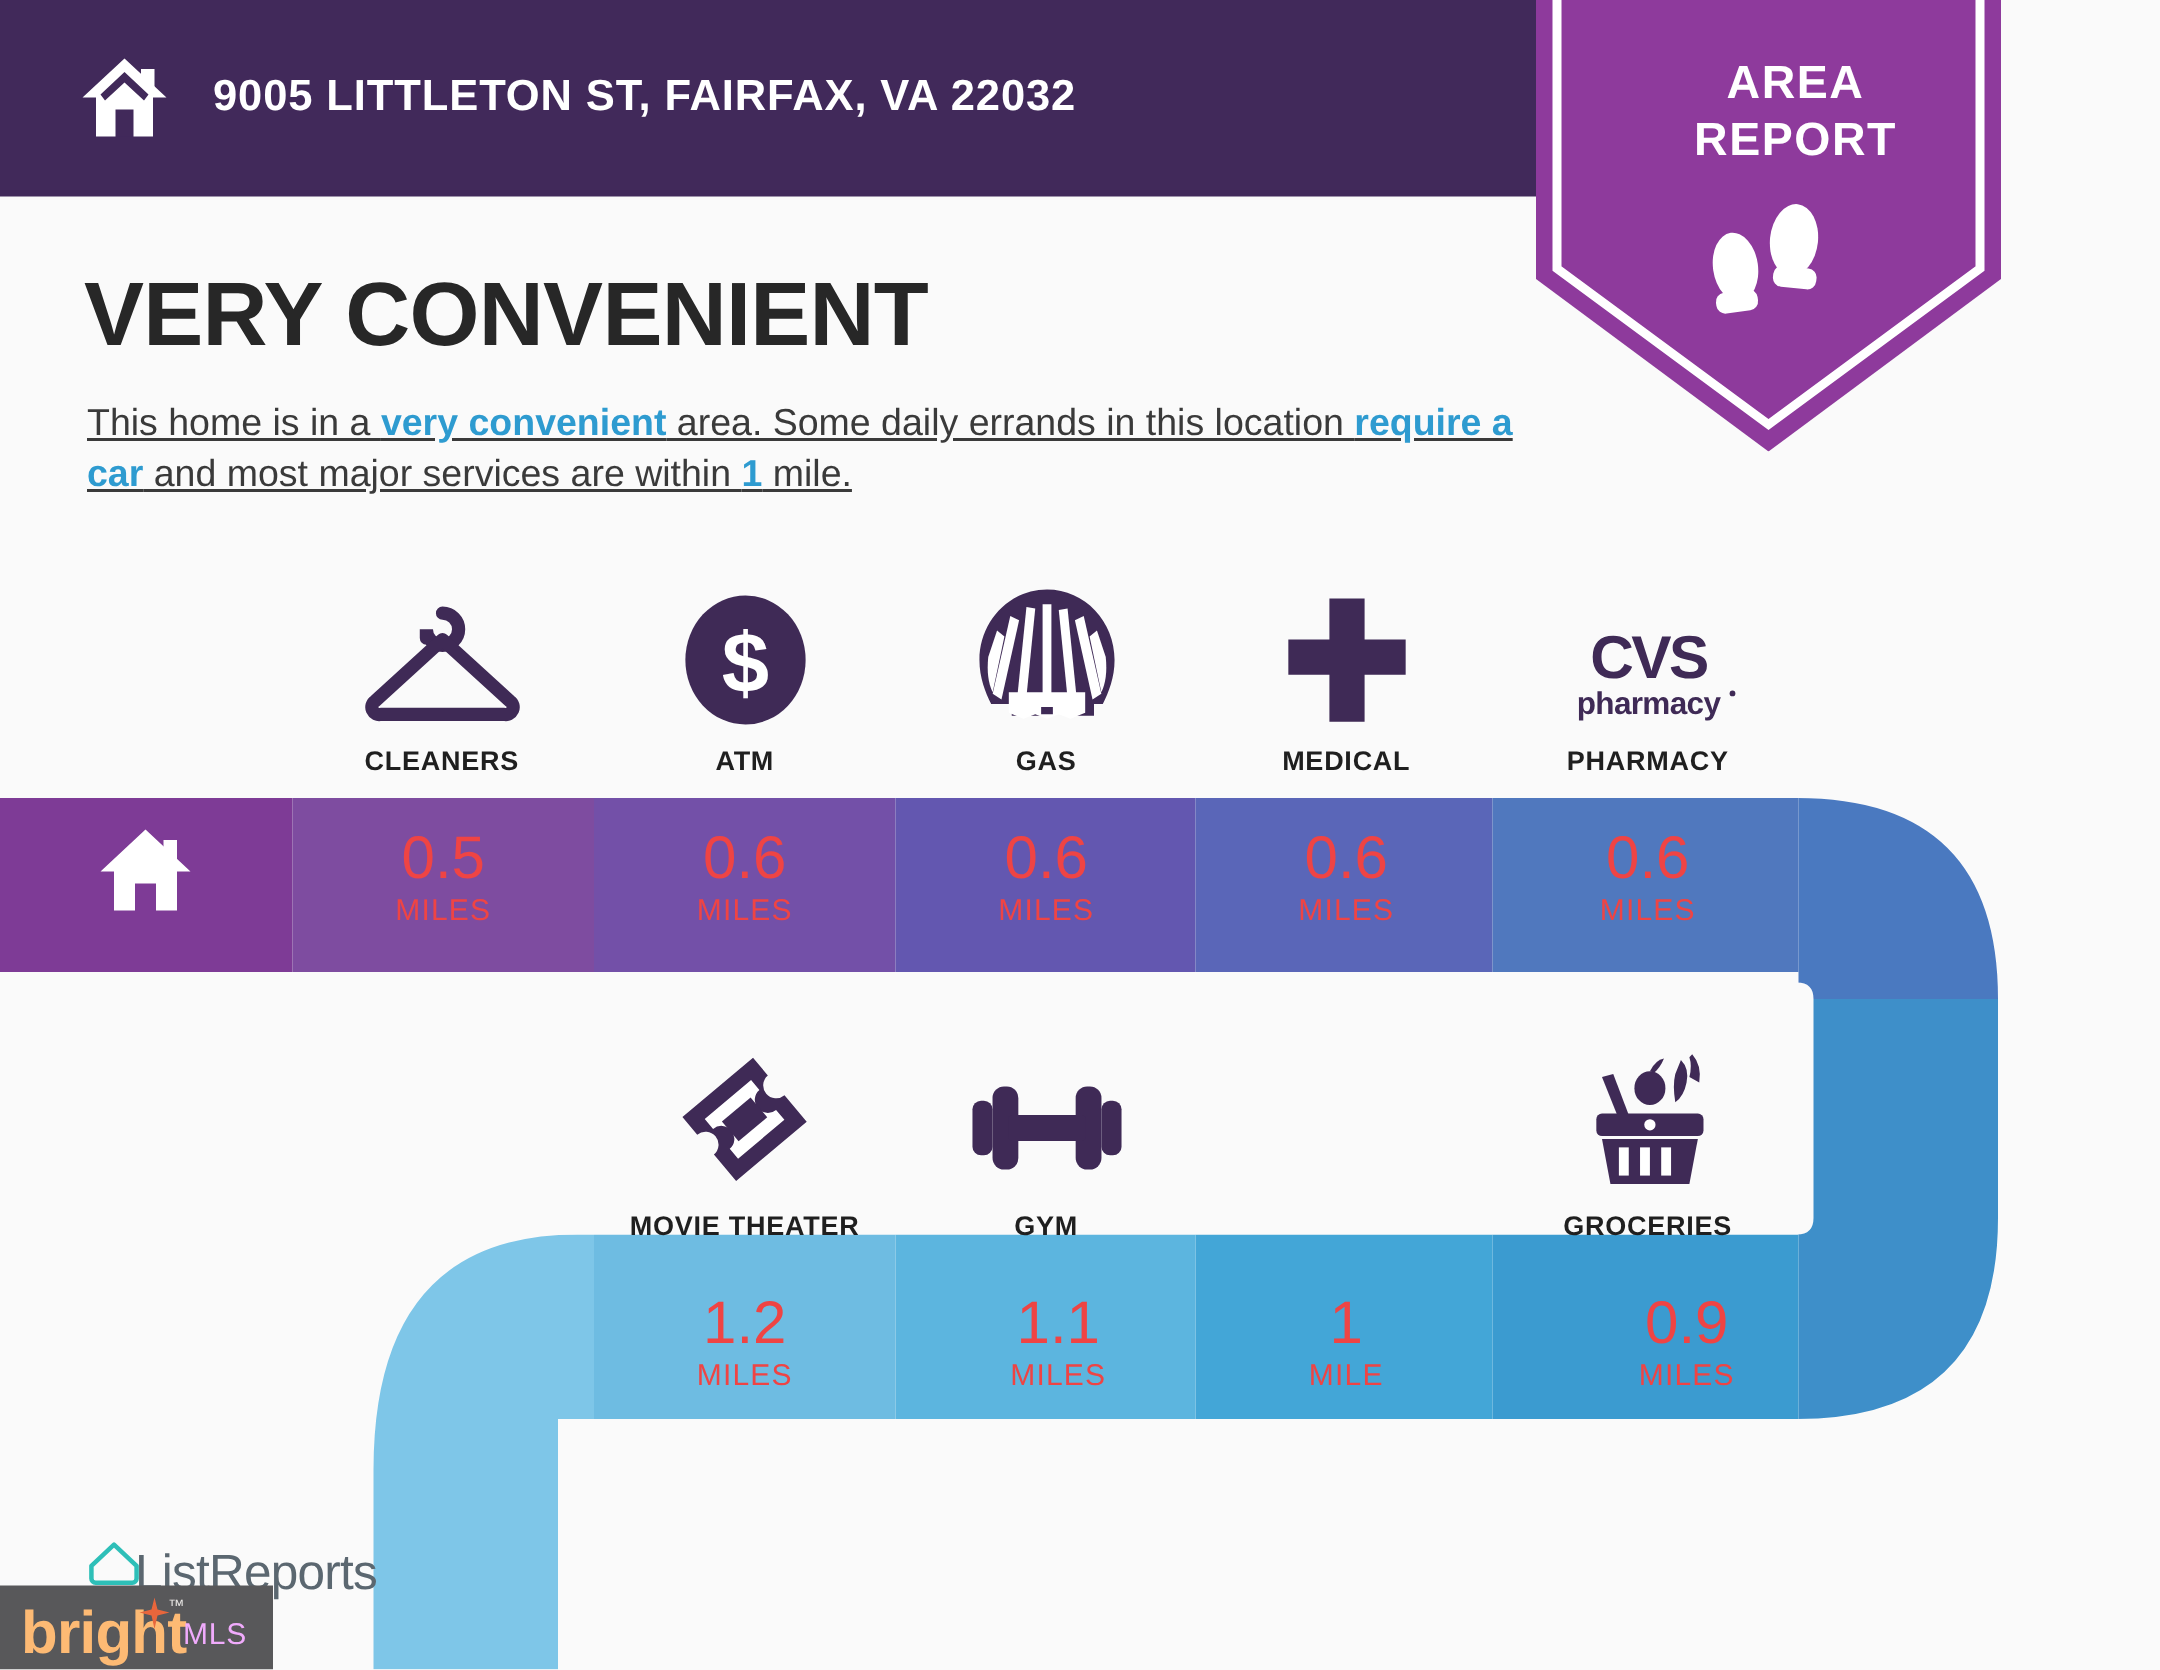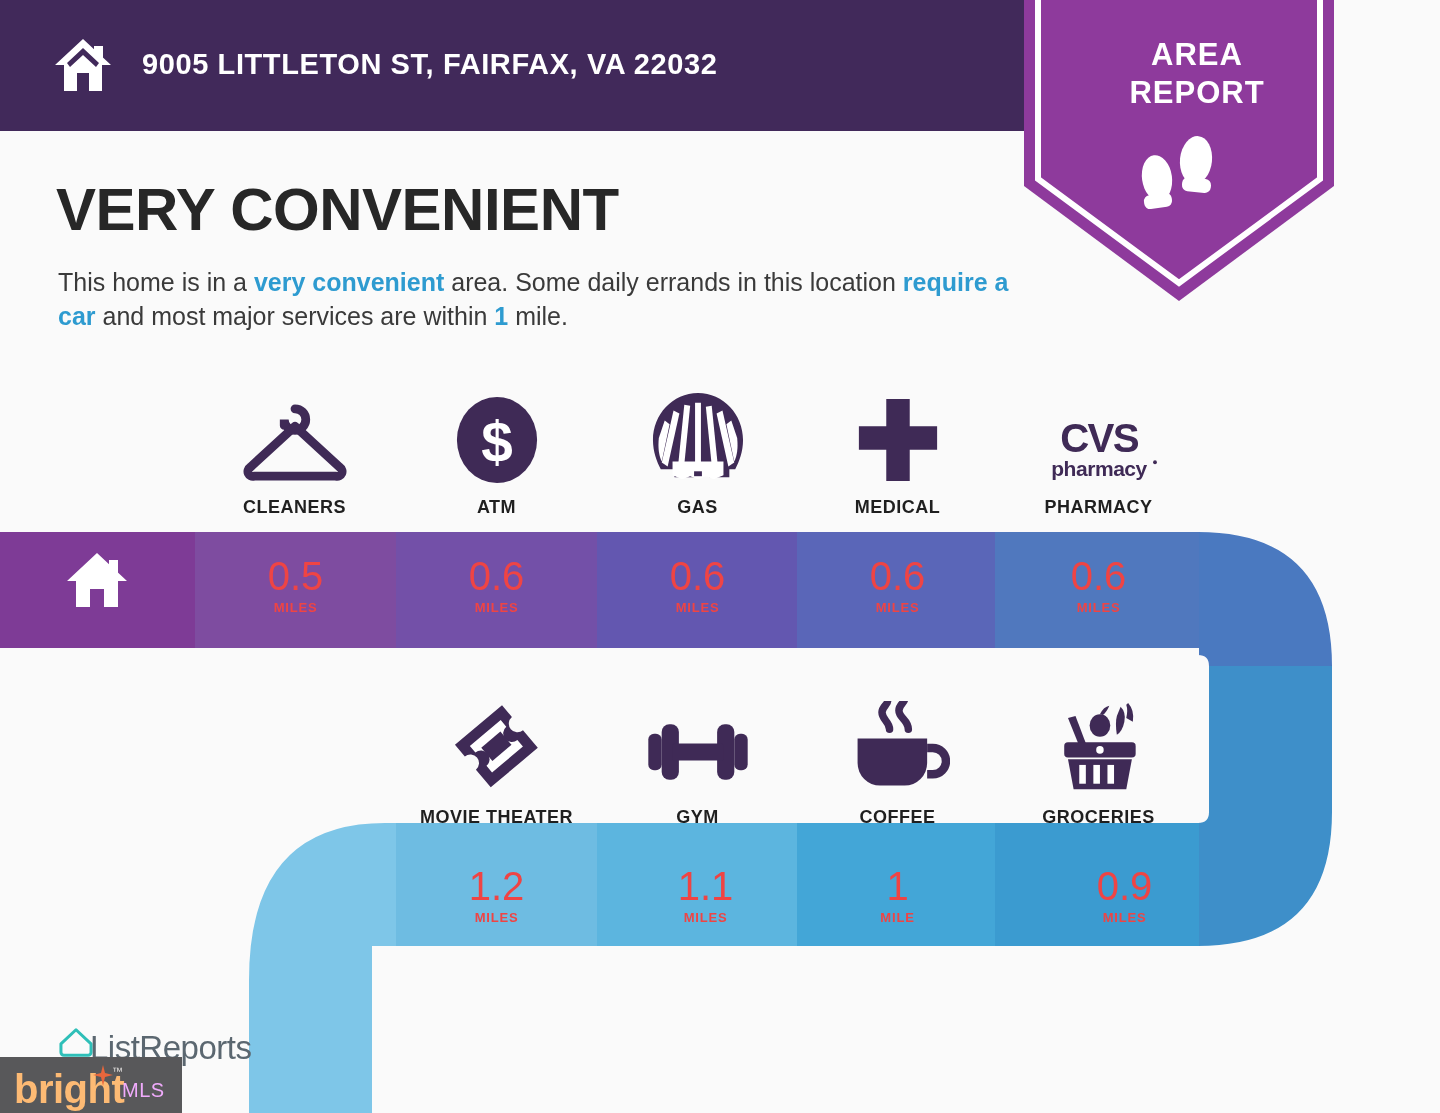--- a/index.html
+++ b/index.html
@@ -35,21 +35,21 @@
     font-size: 31px; font-weight: bold; line-height: 38px; letter-spacing: 1px;
   }
 
   
   .headline {
     position: absolute; left: 56px; top: 175px;
     font-size: 60px; font-weight: bold; color: #272727; letter-spacing: -0.5px;
   }
   .subtext {
     position: absolute; left: 58px; top: 265px; width: 960px;
-    font-size: 25px; line-height: 34px; color: #3A3A3A;
+    font-size: 25px; line-height: 34px; color: #3A3A3A; text-decoration: underline;
   }
   .subtext b { color: #2E9BD0; font-weight: bold; }
 
   
   .icon-row { position: absolute; left: 0; width: 1440px; }
   .icon-cell {
     position: absolute; width: 201px; top: 0;
     display: flex; flex-direction: column; align-items: center;
   }
   .icon-art { height: 92px; display:flex; align-items:flex-end; justify-content:center; }
@@ -61,21 +61,21 @@
   
   .snake { position: absolute; left: 0; top: 518px; width: 1440px; height: 595px; }
 
   
   .dist-cell {
     position: absolute; width: 201px;
     display: flex; flex-direction: column; align-items: center; justify-content: center;
     color: #ef4444;
   }
   .dist-val { font-size: 40px; line-height: 44px; font-weight: normal; }
-  .dist-unit { font-size: 13px; letter-spacing: 0.8px; margin-top: 2px; font-weight: bold; }
+  .dist-unit { font-size: 20px; letter-spacing: 0.8px; margin-top: 2px; }
 
   
   .lr-logo { position: absolute; left: 57px; top: 1026px; width: 250px; height: 50px; }
   .lr-logo-text {
     position: absolute; left: 90px; top: 1029px;
     font-size: 33px; color: #5B6770; letter-spacing: -0.5px;
   }
   .disclaimer {
     position: absolute; left: 642px; top: 1033px; width: 760px;
     font-size: 18px; line-height: 26px; color: #2B2B2B;
@@ -287,33 +287,20 @@
             <rect x="22" y="16" width="18" height="58" rx="8"></rect>
             <rect x="80" y="16" width="18" height="58" rx="8"></rect>
             <rect x="8" y="26" width="14" height="38" rx="6"></rect>
             <rect x="98" y="26" width="14" height="38" rx="6"></rect>
             <rect x="33" y="36" width="54" height="18" rx="3"></rect>
           </g>
         </svg>
       </span>
       <span class="icon-label">GYM</span>
     </div>
-    <div class="icon-cell" style="left:797px;">
-      <span class="icon-art">
-        <svg viewBox="0 0 110 100" width="104" height="94">
-          <g fill="none" stroke="#3F2A56" stroke-width="8" stroke-linecap="round">
-            <path d="M46 30 C46 22 38 20 38 12 C38 6 44 4 44 0"></path>
-            <path d="M66 30 C66 20 56 18 56 10 C56 4 62 2 62 -2"></path>
-          </g>
-          <path fill="#3F2A56" d="M12 40 H86 V66 a24 24 0 0 1 -24 24 H36 a24 24 0 0 1 -24 -24 Z"></path>
-          <path fill="none" stroke="#3F2A56" stroke-width="9" d="M86 50 h6 a14 14 0 0 1 0 28 h-6"></path>
-        </svg>
-      </span>
-      <span class="icon-label">COFFEE</span>
-    </div>
     <div class="icon-cell" style="left:998px;">
       <span class="icon-art">
         <svg viewBox="0 0 110 100" width="104" height="94">
           <g fill="#3F2A56">
             <path d="M22 18 L34 48 l7 -3 L30 16 Z"></path>
             <ellipse cx="56" cy="26" rx="11" ry="12"></ellipse>
             <path d="M56 14 q4 -8 10 -9 q-3 7 -7 10 Z"></path>
             <path d="M78 6 q6 6 4 16 q-2 10 -8 14 q-2 -12 0 -20 Z"></path>
             <path d="M86 2 q7 8 5 20 l-7 -4 q2 -8 0 -14 Z"></path>
             <rect x="18" y="44" width="76" height="16" rx="4"></rect>

